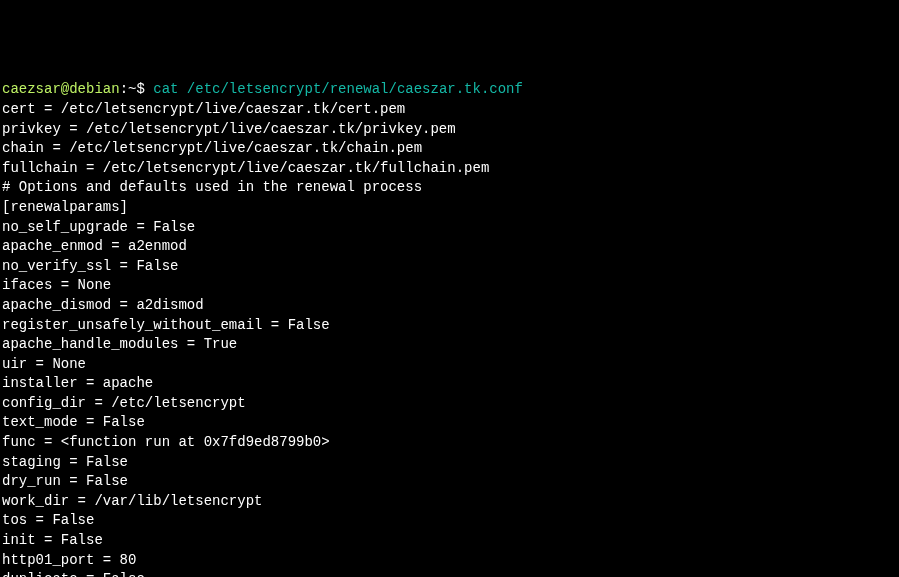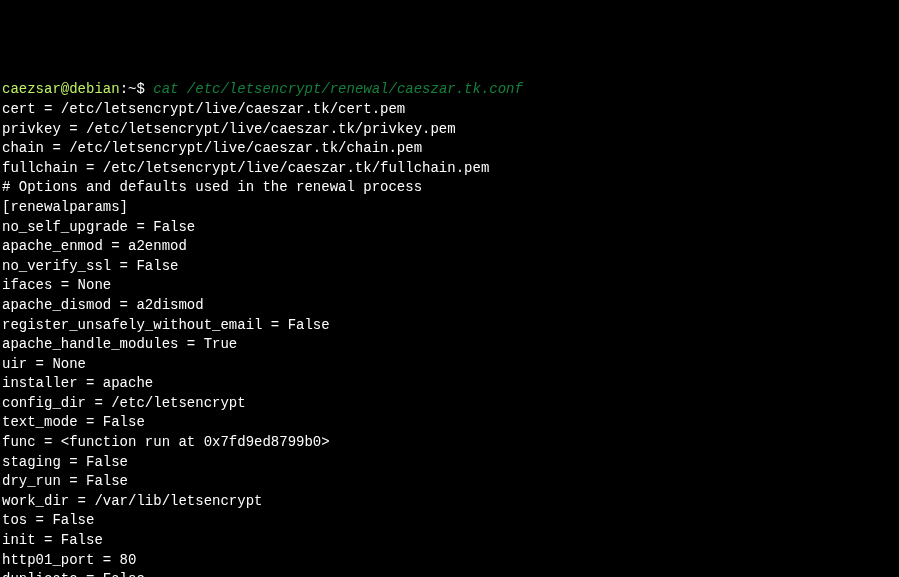--- a/index.html
+++ b/index.html
@@ -28,22 +28,21 @@
     .prompt-sep {
       color: #ffffff;
     }
     .prompt-path {
       color: #ffffff;
     }
     .prompt-dollar {
       color: #ffffff;
     }
     .command {
-      color: #15803d;
-      font-style: italic;
+      color: #14b8a6;
     }
     .output {
       color: #ffffff;
     }
   </style>
 </head>
 <body>
 
 
 

